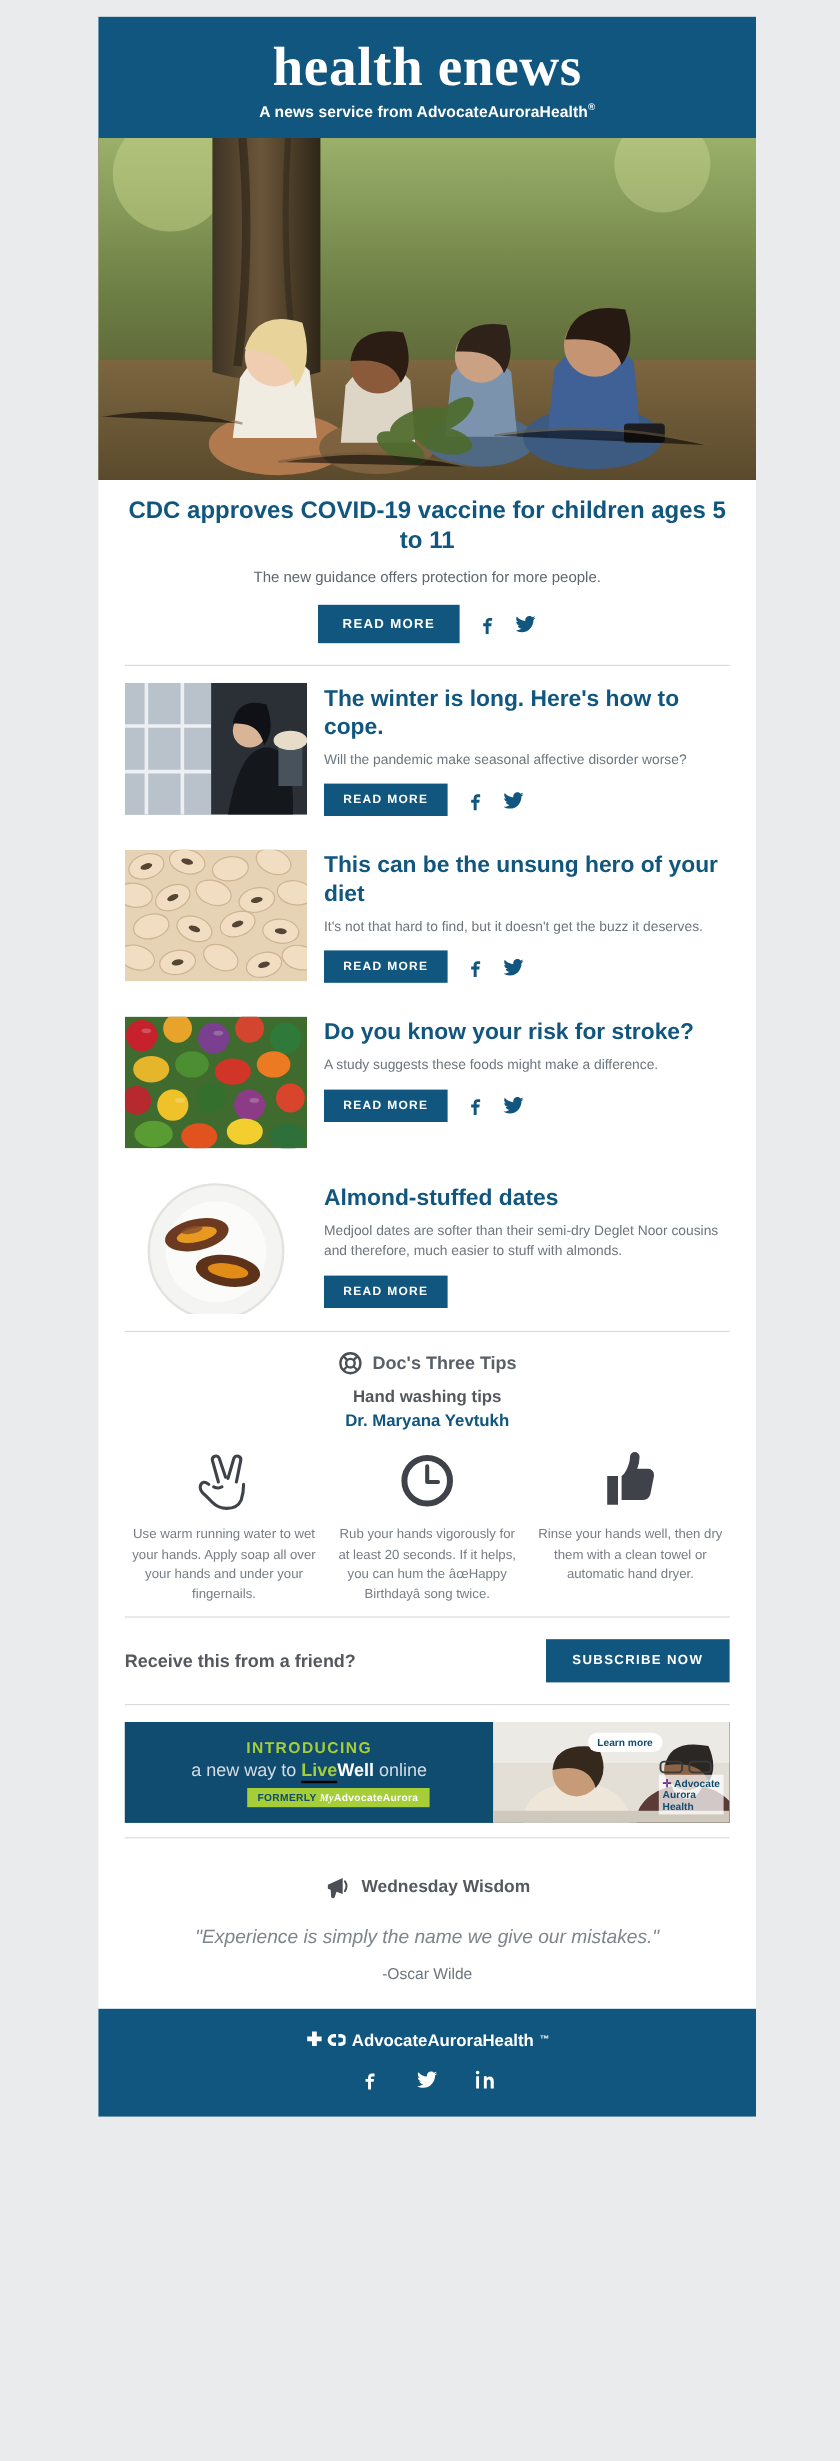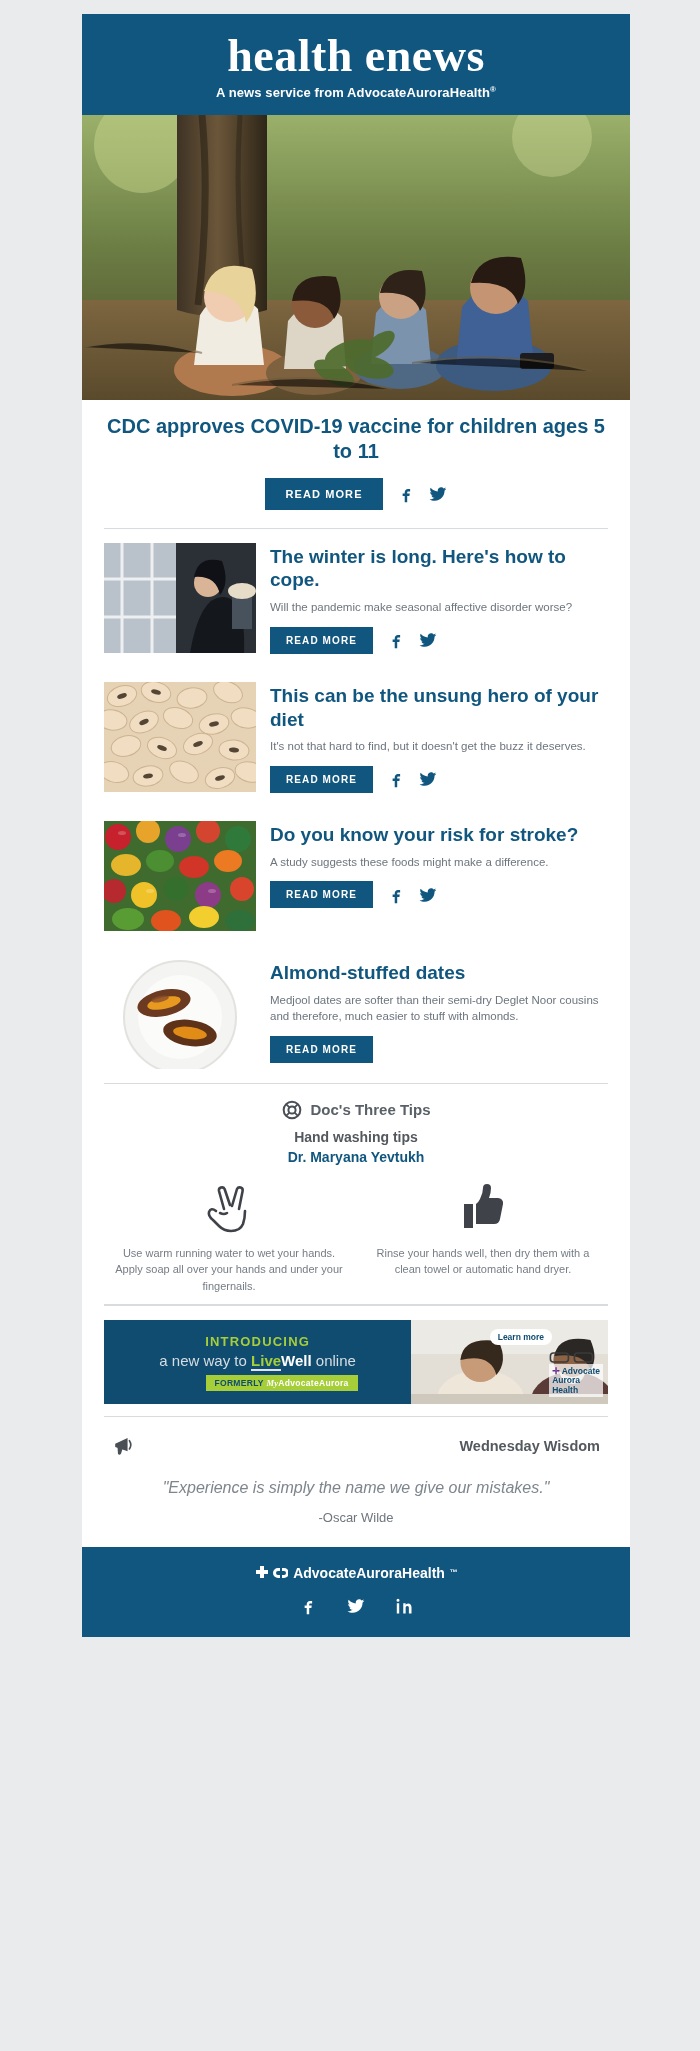--- a/index.html
+++ b/index.html
@@ -195,21 +195,21 @@
   }
   .promo-left {
     flex: 1.52; background: #0f4c70; color: #fff;
     display: flex; flex-direction: column; align-items: center;
     justify-content: center; padding: 6px 4px;
   }
   .promo-intro {
     color: #a6ce39; font-weight: bold; font-size: 13px; letter-spacing: 1.2px;
   }
   .promo-line2 { font-size: 15px; margin-top: 3px; color:#d6dde2; }
-  .promo-line2 .lw-live { color: #a6ce39; font-weight: bold; border-bottom: 2px solid #e5e5e5; }
+  .promo-line2 .lw-live { color: #a6ce39; font-weight: bold; border-bottom: 2px solid #000000; }
   .promo-line2 .lw-well { color: #ffffff; font-weight: bold; }
   .promo-formerly {
     background: #a6ce39; color: #0f4c70; font-size: 8.5px; font-weight: bold;
     padding: 3px 9px; margin-top: 6px; letter-spacing: .3px; white-space: nowrap; margin-left: 48px;
   }
   .promo-formerly .my { font-style: italic; font-family: "Liberation Serif", serif; }
   .promo-formerly .wht { color: #ffffff; }
   .promo-right {
     flex: 1; position: relative; overflow: hidden;
     background: linear-gradient(120deg,#d8cfc6,#b9a698);
@@ -224,22 +224,22 @@
   .promo-logo {
     position: absolute; right: 5px; bottom: 7px;
     color: #0f4c70; font-size: 8.5px; font-weight: bold; line-height: 1.12;
     text-align: left; background: rgba(255,255,255,.72); padding: 2px 3px;
   }
   .promo-logo .plus { color: #6b2c91; font-size: 9px; }
 
   
   .wisdom { padding: 18px 30px 22px 30px; text-align: center; }
   .wisdom-head {
-    display: flex; align-items: center; justify-content: space-between; gap: 9px;
-    color: #54595f; font-size: 14.5px; font-weight: bold;
+    display: flex; align-items: center; justify-content: center; gap: 9px;
+    color: #54595f; font-size: 14.5px; font-weight: bold; margin-top: 12px;
   }
   .wisdom-head .meg svg { display:block; width:22px; height:22px; }
   .wisdom-quote {
     color: #7e858c; font-size: 16px; font-style: italic; line-height: 1.4;
     margin-top: 20px;
   }
   .wisdom-author {
     color: #6f767d; font-size: 13px; margin-top: 10px;
   }
 
@@ -328,20 +328,21 @@
         <g stroke="#6b5a3b" stroke-width="2" opacity=".55">
           <path d="M0 232 q60 -12 120 6"></path>
             <path d="M150 270 q80 -16 160 4"></path>
             <path d="M330 248 q90 -14 180 8"></path>
         </g>
       </svg>
     </div>
 
     <div class="hero-text">
       <div class="hero-title">CDC approves COVID-19 vaccine for children ages 5 to 11</div>
+      <div class="hero-sub">The new guidance offers protection for more people.</div>
     </div>
     <div class="btn-row">
       <a class="btn" href="#">READ MORE</a>
       <span class="social-ico">
         <svg viewBox="0 0 24 24">
             <path d="M14.5 8.5h3V5.3h-3c-2.3 0-4.2 1.9-4.2 4.2v1.8H7.5v3.2h2.8V23h3.3v-8.5h2.9l.5-3.2h-3.4V9.5c0-.5.4-1 1-1z"></path>
           </svg>
       </span>
       <span class="social-ico">
         <svg viewBox="0 0 24 24">
@@ -544,35 +545,48 @@
                 <path d="M18 26 L13 8 a3 3 0 0 1 5.6 -2 L24 22"></path>
                 <path d="M26 23 L31 6 a3 3 0 0 1 5.6 2 L33 26"></path>
                 <path d="M10 28 q-5 -4 -7 1 q-1 4 4 8 l6 6 q5 5 12 5 q9 0 12 -7 q2 -6 2 -13"></path>
                 <path d="M14 30 q4 2 7 0"></path>
               </g>
             </svg>
           </div>
           <div class="tip-text">Use warm running water to wet your hands. Apply soap all over your hands and under your fingernails.</div>
         </div>
 
+        <div class="tip">
+          <div class="tip-ico">
+            <svg width="48" height="48" viewBox="0 0 48 48" aria-hidden="true">
+              <circle cx="24" cy="24" r="19" fill="none" stroke="#3f4349" stroke-width="5"></circle>
+              <path d="M24 12v13h9" fill="none" stroke="#3f4349" stroke-width="3.4" stroke-linecap="round" stroke-linejoin="round"></path>
+            </svg>
+          </div>
+          <div class="tip-text">Rub your hands vigorously for at least 20 seconds. If it helps, you can hum the âœHappy Birthdayâ song twice.</div>
+        </div>
 
         <div class="tip">
           <div class="tip-ico">
             <svg width="46" height="48" viewBox="0 0 46 48" aria-hidden="true">
               <path d="M4 20h9v24H4z" fill="#3f4349"></path>
               <path d="M16 20 q2 -1 4 -5 q3 -6 3 -11 a4 4 0 0 1 8 0 q0 5 -2 10 h9 a5 5 0 0 1 5 6 l-3 15 a6 6 0 0 1 -6 5 H16z" fill="#3f4349"></path>
             </svg>
           </div>
           <div class="tip-text">Rinse your hands well, then dry them with a clean towel or automatic hand dryer.</div>
         </div>
       </div>
     </div>
 
     <hr class="sep">
 
+    <div class="subscribe">
+      <div class="subscribe-label">Receive this from a friend?</div>
+      <a class="btn" href="#">SUBSCRIBE NOW</a>
+    </div>
 
     <hr class="sep">
 
     <div class="promo-wrap">
       <div class="promo">
         <div class="promo-left">
           <div class="promo-intro">INTRODUCING</div>
           <div class="promo-line2">
             <span>a new way to </span><span class="lw-live">Live</span><span class="lw-well">Well</span><span> online</span>
           </div>

